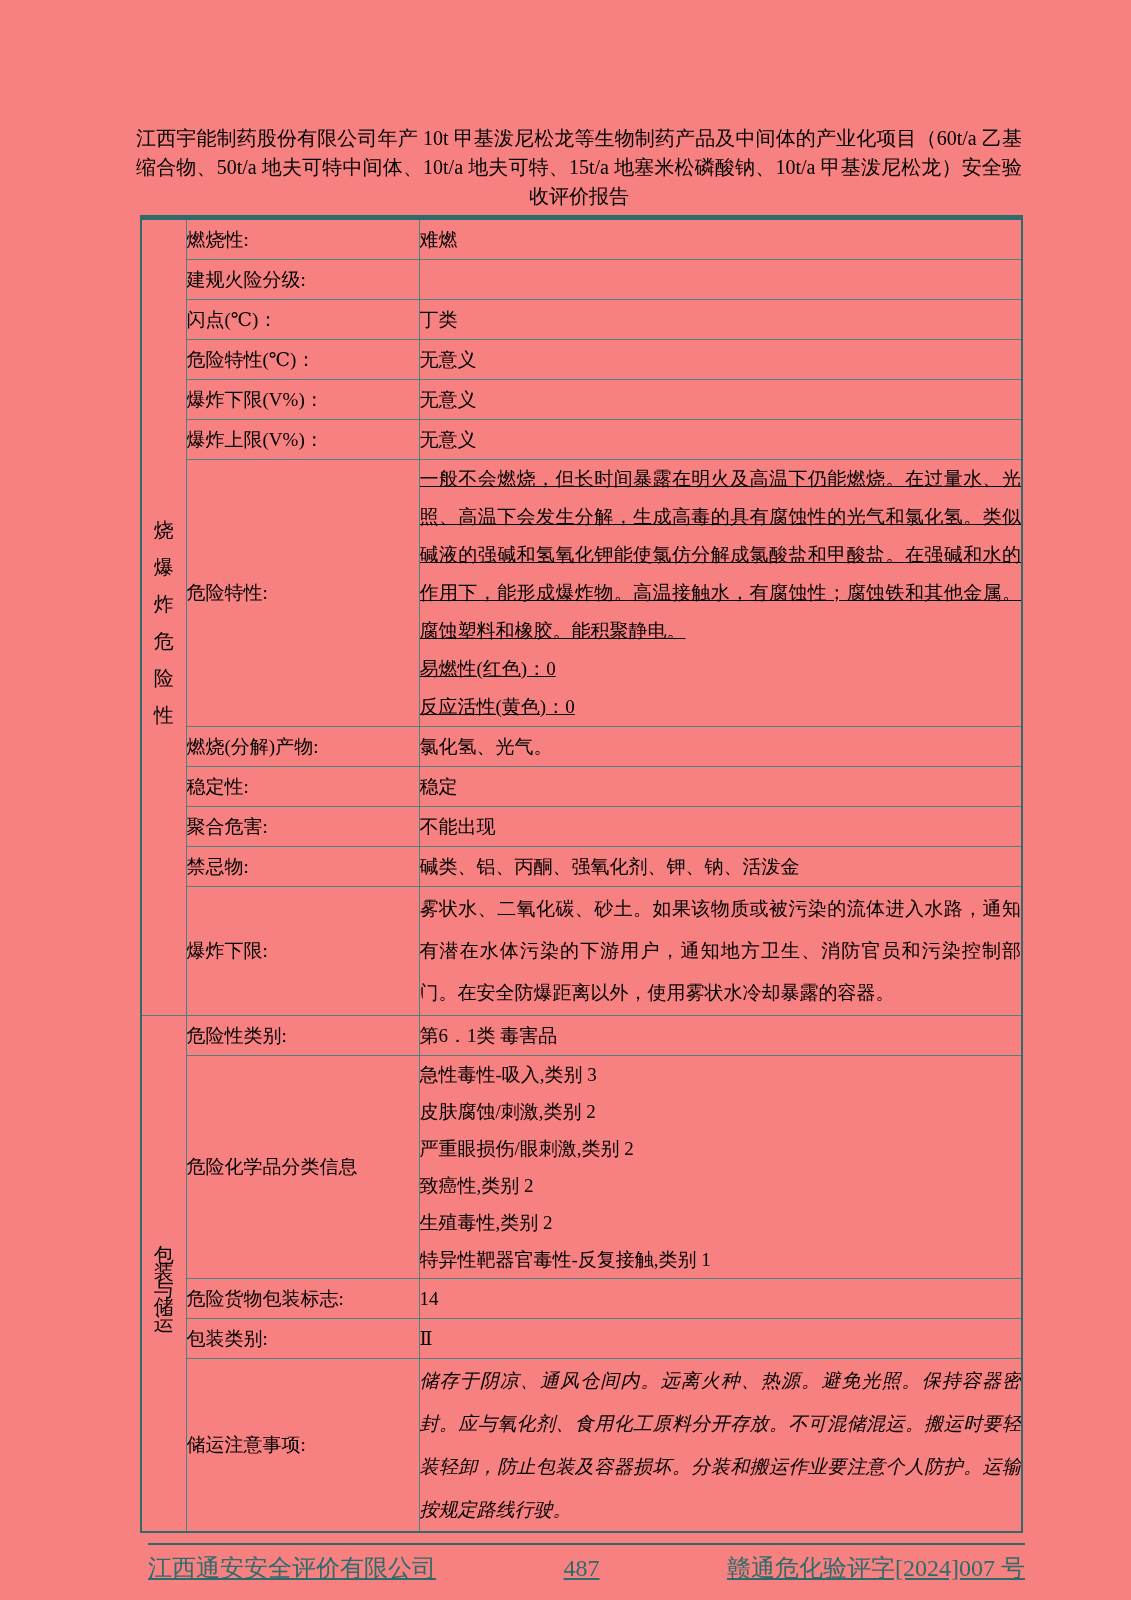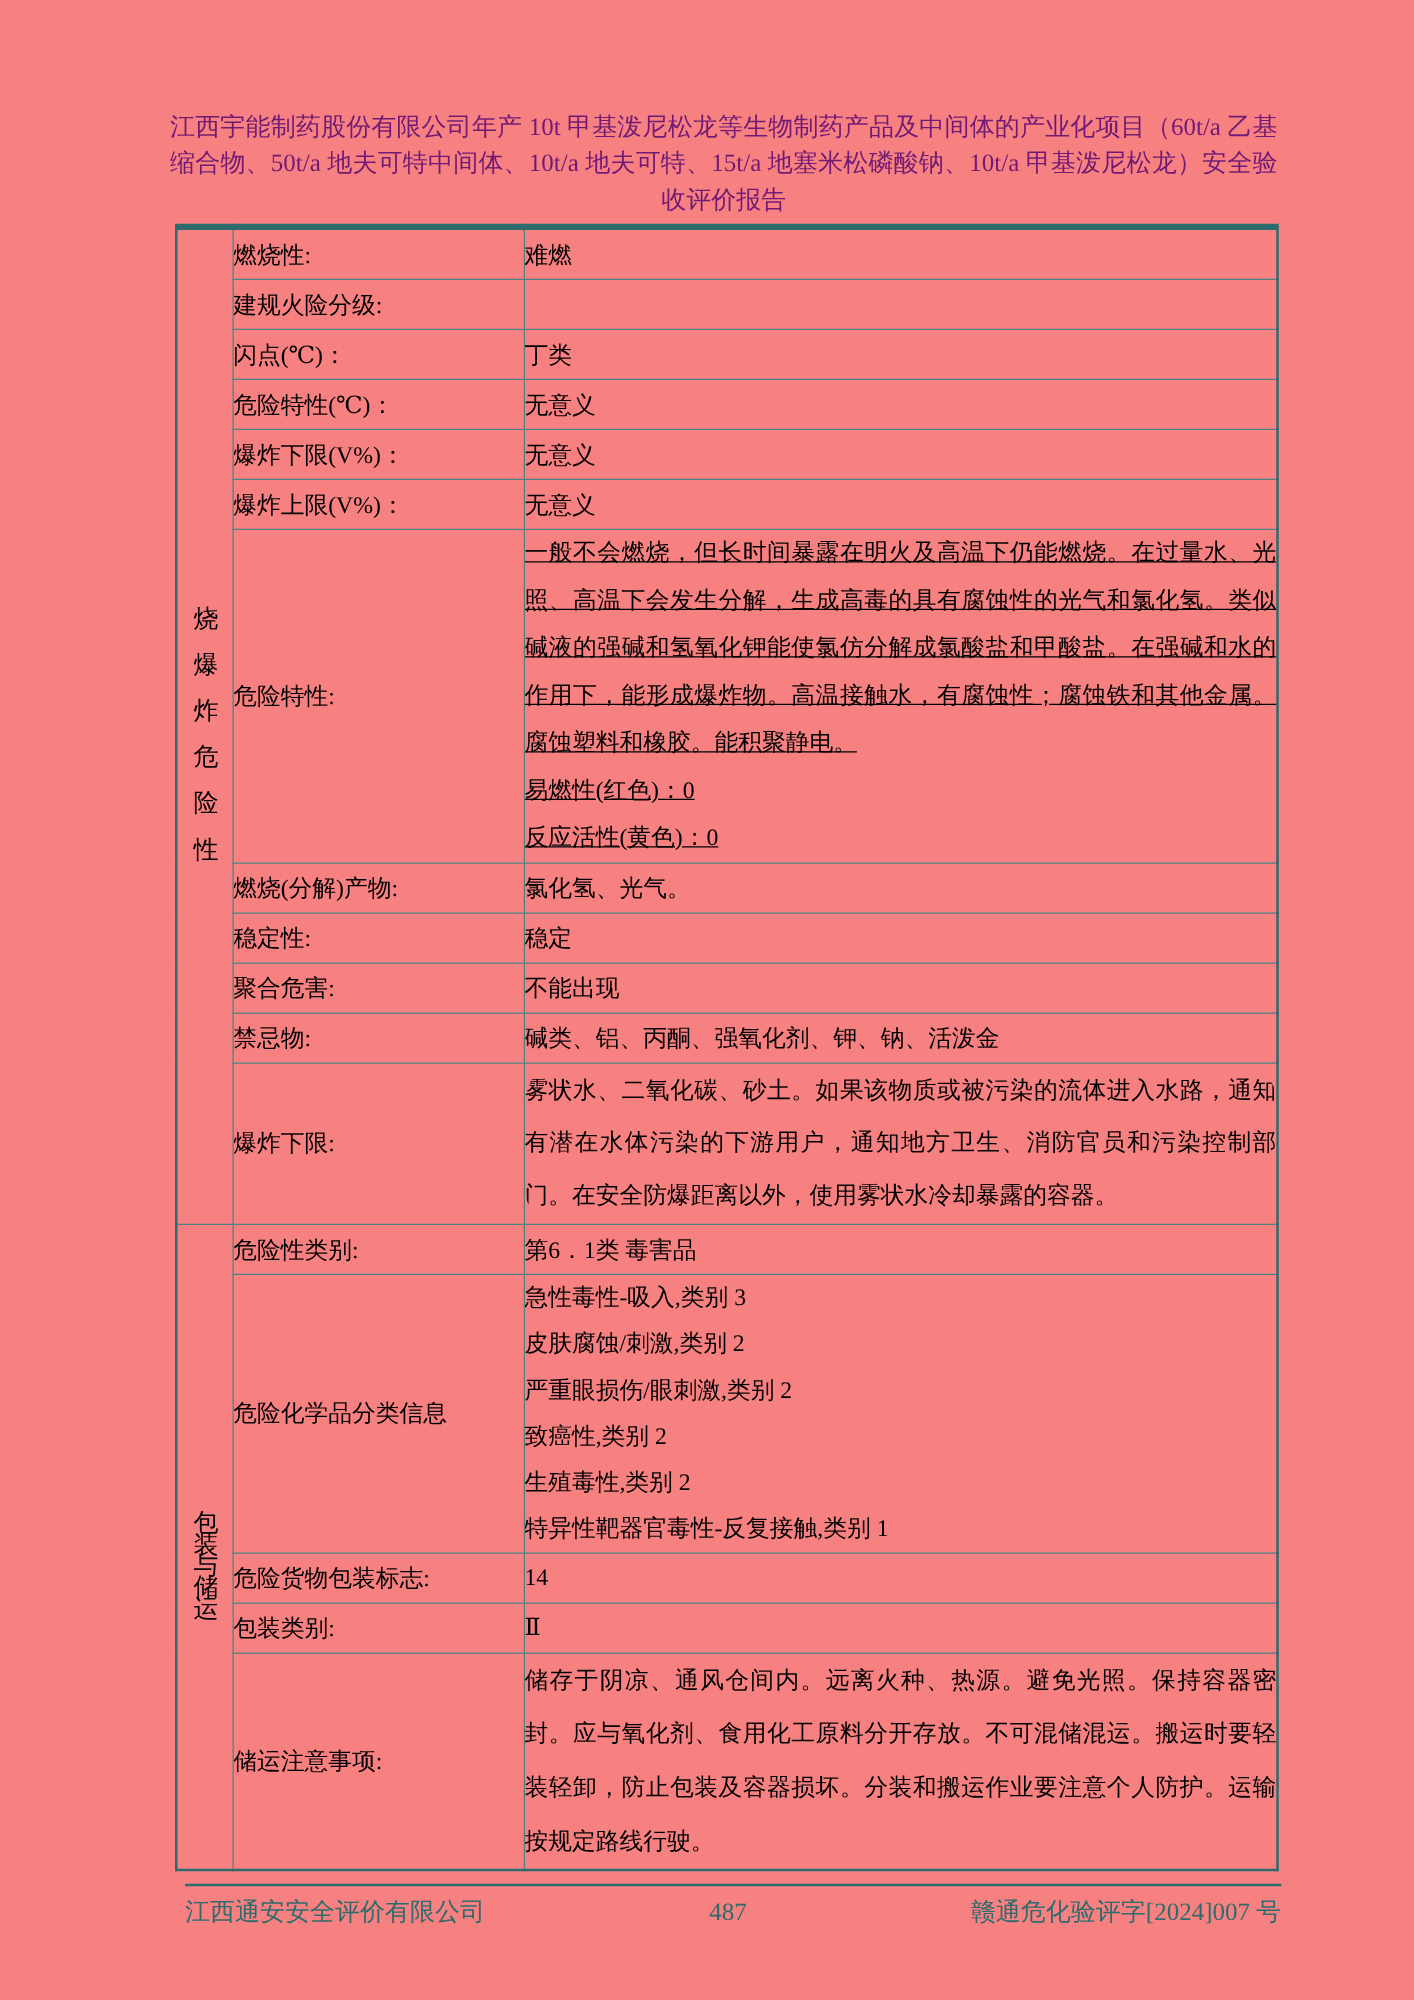--- a/index.html
+++ b/index.html
@@ -15,21 +15,22 @@
     overflow:hidden;
   }
   .doc-title{
     padding-top:88px;
     margin-left:136px;
     width:886px;
     font-size:20px;
     line-height:29px;
     text-align:justify;
     text-align-last:center;
-    color:#701a75;
+    color:#000000;
+    margin-top:36px;
   }
   table.main{
     margin:4px 0 0 140px;
     width:881px;
     border-collapse:collapse;
     table-layout:fixed;
     border:2px solid #2d6b6c;
     border-top:5px solid #2d6b6c;
   }
   table.main td{
@@ -39,21 +40,21 @@
     vertical-align:middle;
     padding:0;
     overflow:hidden;
   }
   td.lbl{padding-left:13px;}
   td.val{padding-left:9px;padding-right:10px;}
   tr.r-s td{height:39px;}
   td.h-hz{height:264px;text-decoration:underline;}
   td.h-fire{height:128px;border-radius:29px;}
   td.h-cls{height:222px;margin-left:36px;}
-  td.h-store{height:172px;}
+  td.h-store{height:172px;font-style:italic;}
   .para{
     text-align:justify;
     text-justify:inter-ideograph;
   }
   .lh38{line-height:38px;}
   .lh42 .para{line-height:42px;}
   .lh37 div{line-height:37px;}
   .lh43 .para{line-height:43px;}
   td.vcell{vertical-align:middle;text-align:center;}
   td.vcell-top{vertical-align:top;text-align:center;padding-top:22px;}
@@ -67,22 +68,23 @@
   .vtext.sp1{letter-spacing:37px;}
   .vtext.sp2{letter-spacing:17px;}
   .page-footer{
     margin:10px 0 0 148px;
     width:877px;
     border-top:2px solid #2d6b6c;
     padding-top:7px;
     display:flex;
     justify-content:space-between;
     align-items:baseline;
-    font-size:20px;
+    font-size:24px;
     color:#2d6b6c;
+    text-decoration:underline;
   }
   .page-footer .mid{flex:0 0 auto;}
 </style>
 </head>
 <body>
 
 <div class="page">
 
   <div class="doc-title">江西宇能制药股份有限公司年产 10t 甲基泼尼松龙等生物制药产品及中间体的产业化项目（60t/a 乙基缩合物、50t/a 地夫可特中间体、10t/a 地夫可特、15t/a 地塞米松磷酸钠、10t/a 甲基泼尼松龙）安全验收评价报告</div>
 

